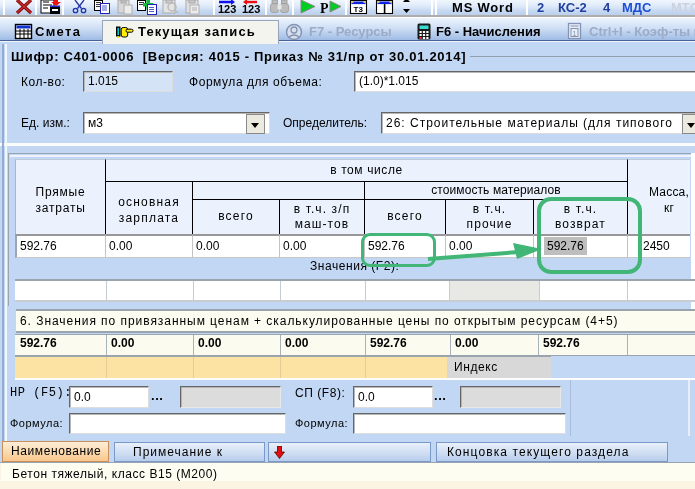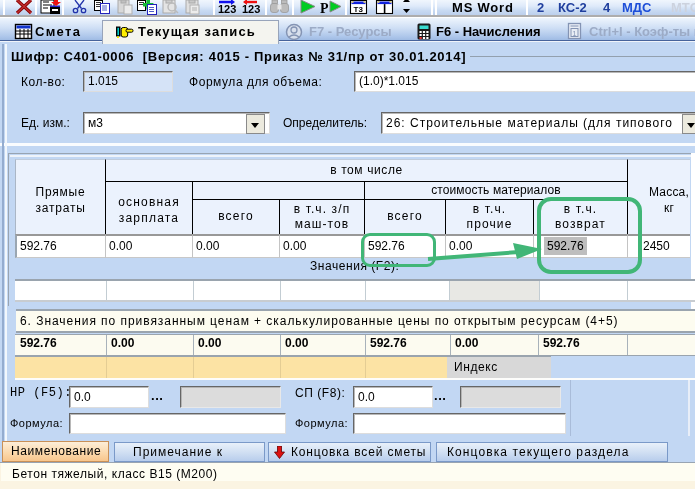--- a/index.html
+++ b/index.html
@@ -310,21 +310,21 @@
 <div class="abs" style="left:460px;top:386px;width:101px;height:22px;background:#dcdcdc;border-top:1px solid #666;border-left:1px solid #666;border-right:1px solid #e8e8e8;border-bottom:1px solid #e8e8e8;box-sizing:border-box;box-shadow:inset 1px 1px 0 #b4b4b4;"></div>
 <div class="lbl" style="left:10px;top:417px;font-size:11px;letter-spacing:0.5px;">Формула:</div>
 <div class="inp" style="left:69px;top:413px;width:211px;height:19px;"></div>
 <div class="lbl" style="left:295px;top:417px;font-size:11px;letter-spacing:0.5px;">Формула:</div>
 <div class="inp" style="left:353px;top:413px;width:207px;height:19px;"></div>
 
 <div class="abs" style="left:2px;top:441px;width:107px;height:21px;background:linear-gradient(#fdeed8,#fbd9ad 55%,#f8c68d);border:1px solid #c89058;box-sizing:border-box;font-size:12px;line-height:19px;letter-spacing:0.6px;z-index:2;"><span style="margin-left:8px;">Наименование</span></div>
 <div class="abs" style="left:114px;top:442px;width:151px;height:20px;background:linear-gradient(#e8f0fa,#cfdef2 55%,#b8cdec);border:1px solid #7a99c8;box-sizing:border-box;font-size:12px;line-height:18px;letter-spacing:1px;"><span style="margin-left:18px;">Примечание к шифру</span></div>
 <div class="abs" style="left:268px;top:442px;width:163px;height:20px;background:linear-gradient(#e8f0fa,#cfdef2 55%,#b8cdec);border:1px solid #7a99c8;box-sizing:border-box;font-size:12px;line-height:18px;"><svg style="position:absolute;left:5px;top:3px;" width="11" height="13" viewBox="0 0 11 13">
       <path d="M3.5 0 h4 v6 h3 l-5 6.5 -5 -6.5 h3 z" fill="#dd1111" stroke="#660000" stroke-width="0.8"></path>
-    </svg><span style="margin-left:22px;letter-spacing:0.85px;">Концовка всей сметы</span></div>
+    </svg></div>
 <div class="abs" style="left:436px;top:442px;width:232px;height:20px;background:linear-gradient(#e8f0fa,#cfdef2 55%,#b8cdec);border:1px solid #7a99c8;box-sizing:border-box;font-size:12px;line-height:18px;letter-spacing:1.1px;"><span style="margin-left:10px;">Концовка текущего раздела</span></div>
 
 <div class="abs" style="left:0;top:462px;width:695px;height:27px;background:#fbf4e2;border-top:1px solid #98a4b2;"></div>
 <div class="abs" style="left:1px;top:463px;width:694px;height:18px;background:#fefdf2;"></div>
 <div class="lbl" style="left:12px;top:467px;font-size:12px;letter-spacing:0.55px;">Бетон тяжелый, класс B15 (М200)</div>
 
 <div class="abs" style="left:570px;top:380px;width:1px;height:56px;background:#a9bcd9;"></div>
 <div class="abs" style="left:688px;top:380px;width:2px;height:56px;background:#e8eef8;"></div>
 
 <div class="abs" style="left:2px;top:44px;width:1.5px;height:418px;background:#94accf;"></div>

